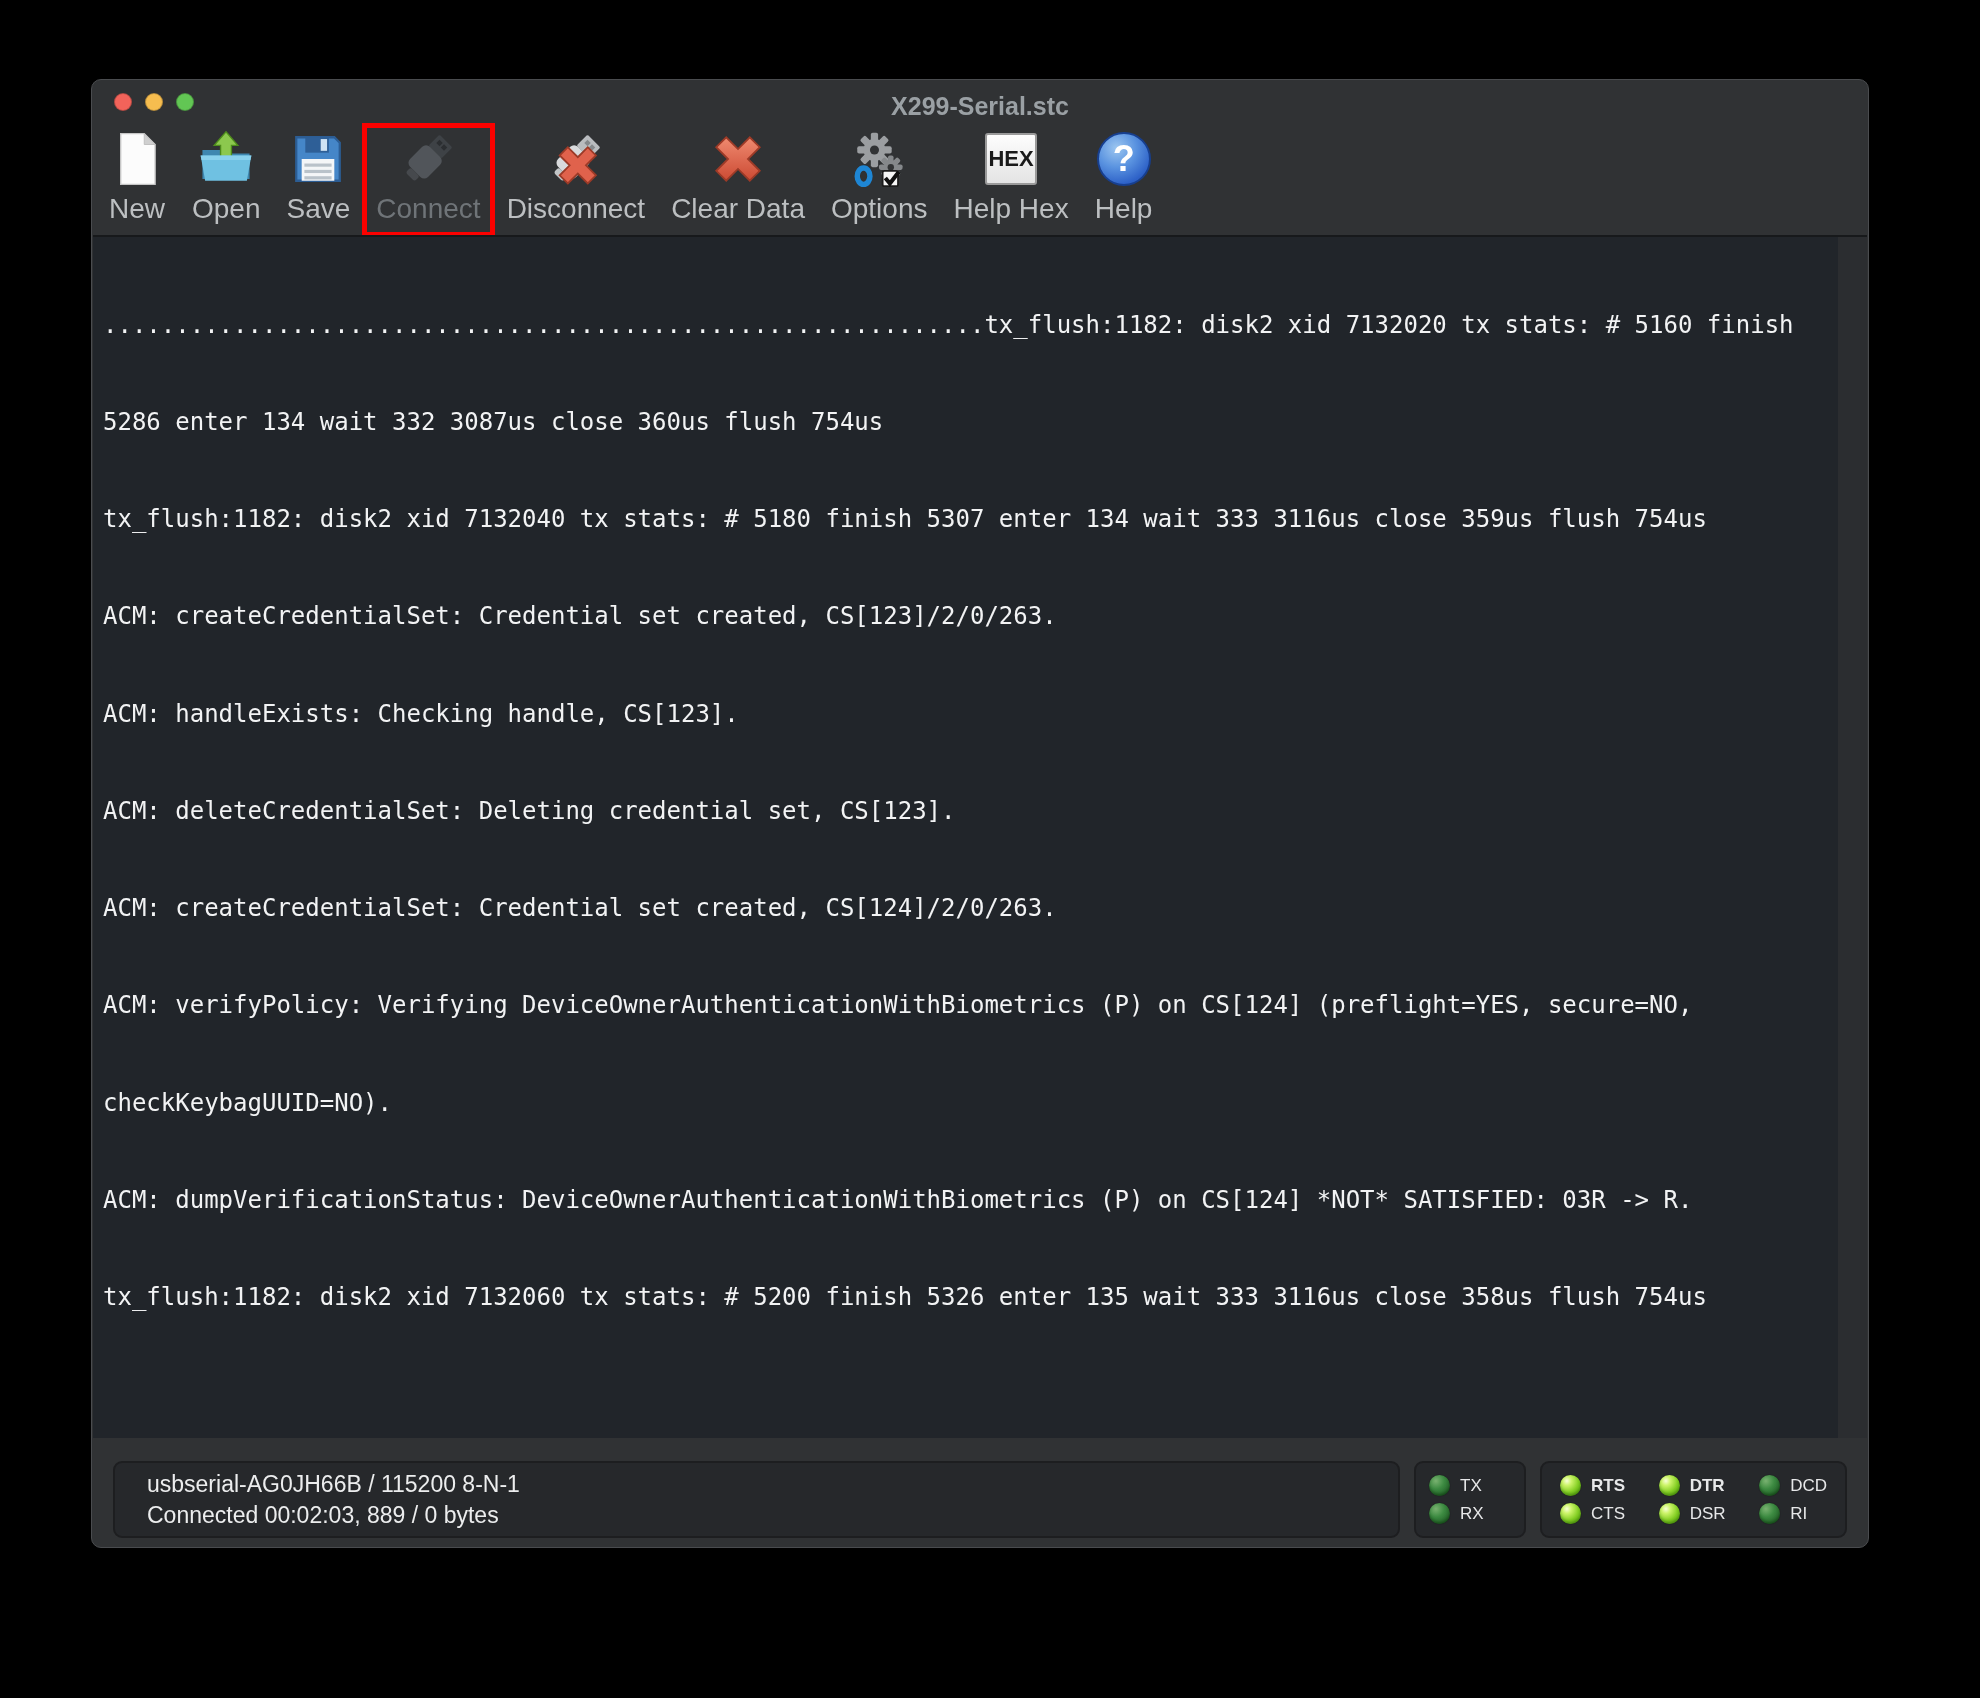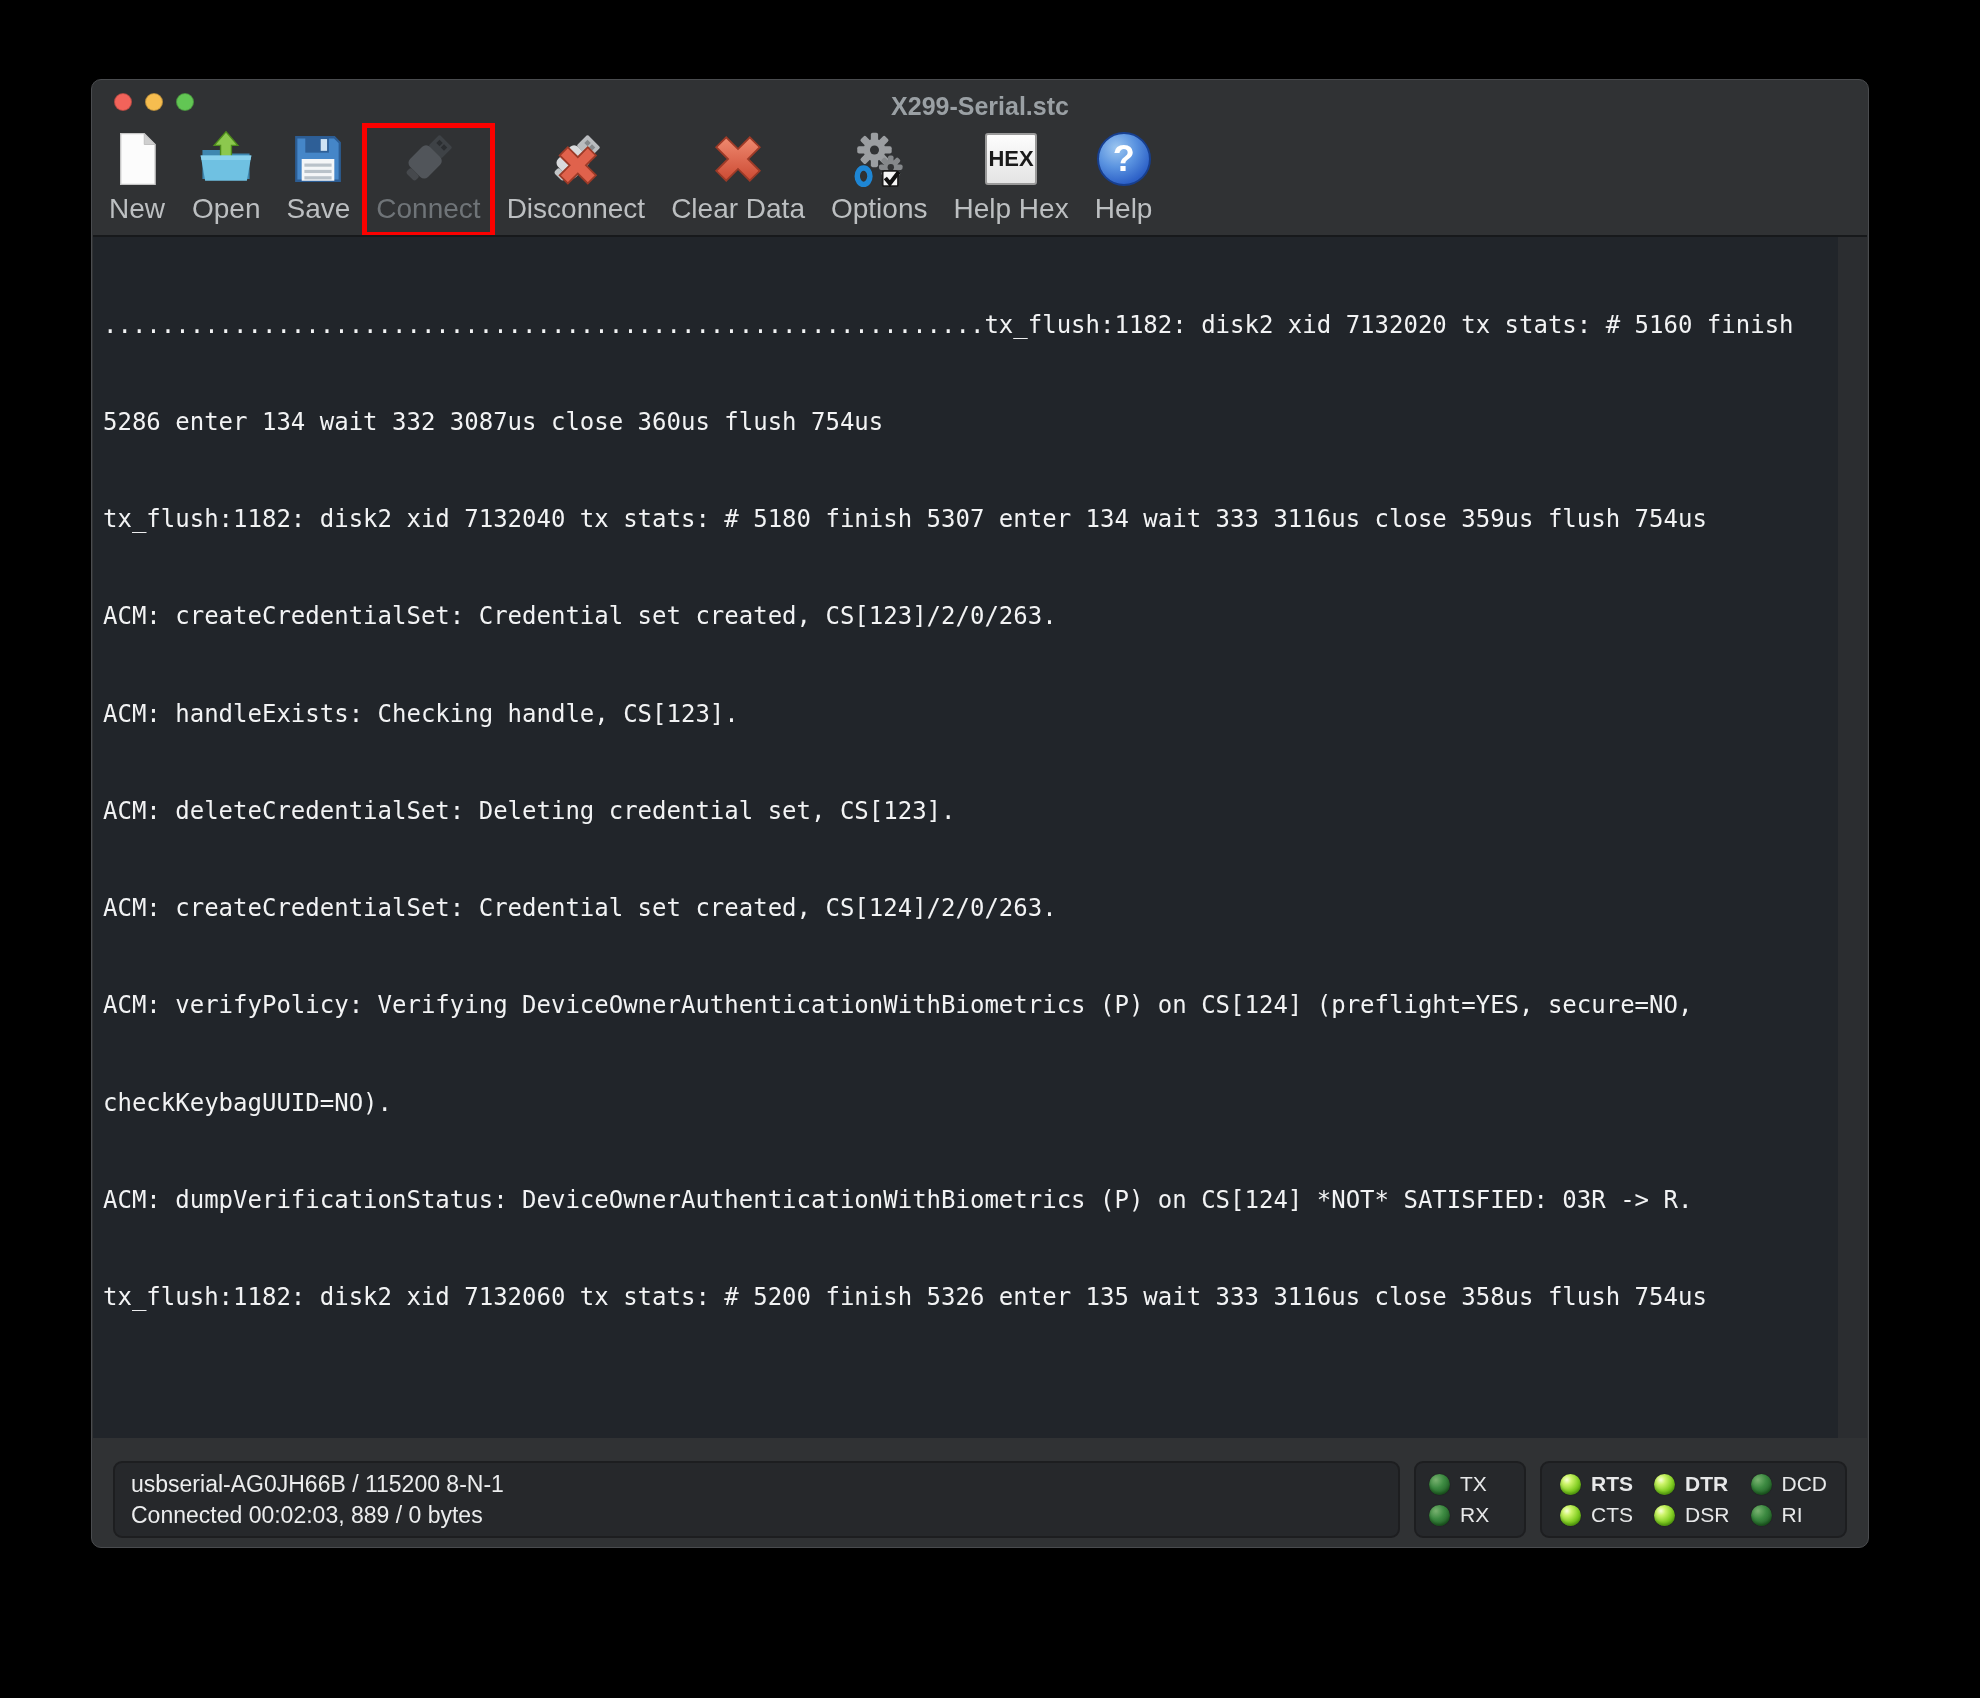--- a/index.html
+++ b/index.html
@@ -33,26 +33,26 @@
   .terminal{position:absolute;left:1px;top:155px;width:1746px;height:1203px;background:#21252a;
             border-top:2px solid #17191b;box-sizing:border-box;padding:7px 0 0 10px;
             font-family:"DejaVu Sans Mono",monospace;font-size:24px;line-height:32.4px;
             color:#f2f3f4;white-space:pre;overflow:hidden;}
   .scrollbar-track{position:absolute;right:1px;top:155px;width:29px;height:1203px;background:#2b2d30;
             border-top:2px solid #17191b;box-sizing:border-box;}
   
   .statusbar{position:absolute;left:0;bottom:9px;width:100%;height:77px;display:flex;gap:14px;
              padding:0 21px;box-sizing:border-box;}
   .status-box{background:#26282b;border:2px solid #1d1e20;border-radius:9px;box-sizing:border-box;}
-  .port-box{flex:1;padding:8px 16px;display:flex;flex-direction:column;justify-content:center;gap:4px;
+  .port-box{flex:1;padding:8px 32px;display:flex;flex-direction:column;justify-content:center;gap:4px;
             font-size:23px;color:#ecedee;}
   .serial-box{width:112px;display:flex;flex-direction:column;justify-content:center;gap:7px;padding:0 13px;}
   .modem-box{width:307px;display:flex;align-items:center;justify-content:space-between;padding:16px 18px;}
   .led-col{display:flex;flex-direction:column;gap:7px;}
-  .led-item{display:flex;align-items:center;gap:10px;font-size:21px;color:#e7e8e9;}
+  .led-item{display:flex;align-items:center;gap:10px;font-size:17px;color:#e7e8e9;}
   .led{width:21px;height:21px;border-radius:50%;flex:0 0 auto;
        background:radial-gradient(circle at 33% 28%,#79b270 0%,#3c8a41 40%,#1f5a24 85%);
        box-shadow:inset 0 -2px 3px rgba(0,40,0,.4),0 0 1px rgba(0,0,0,.7);}
   .led.on{background:radial-gradient(circle at 33% 28%,#f8ffd9 0%,#cdf46a 22%,#86d026 55%,#51a006 90%);
        box-shadow:inset 0 -2px 3px rgba(20,70,0,.35),0 0 1px rgba(0,0,0,.7);}
   .bold{font-weight:bold;}
 </style>
 </head>
 <body>
 

